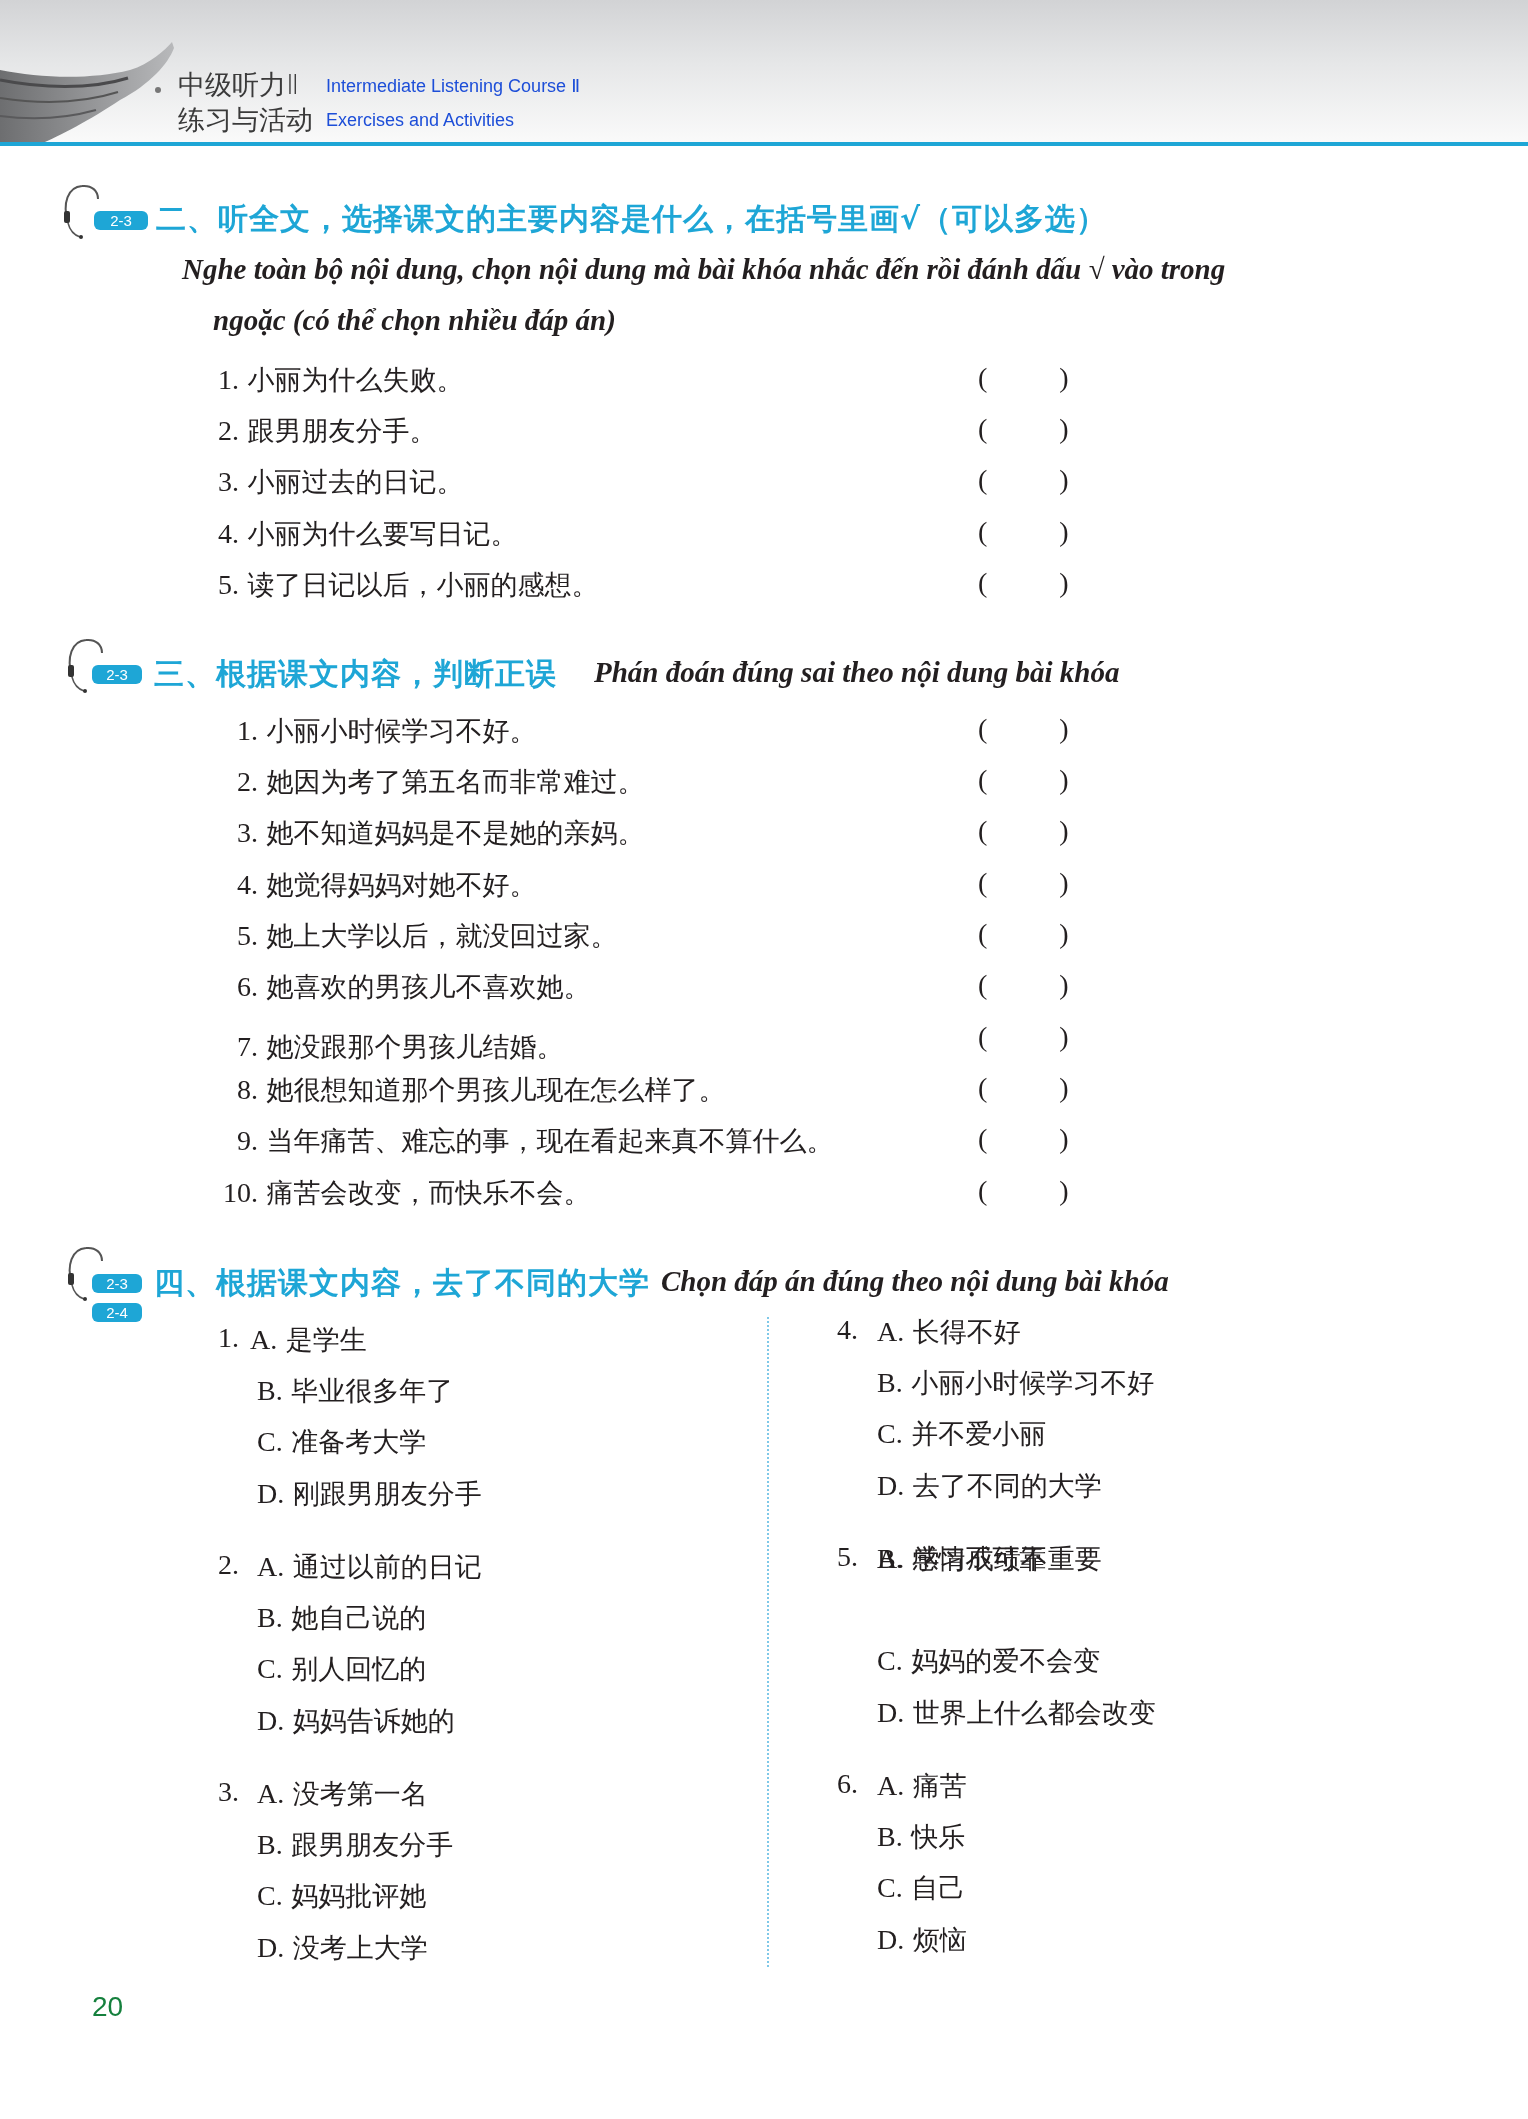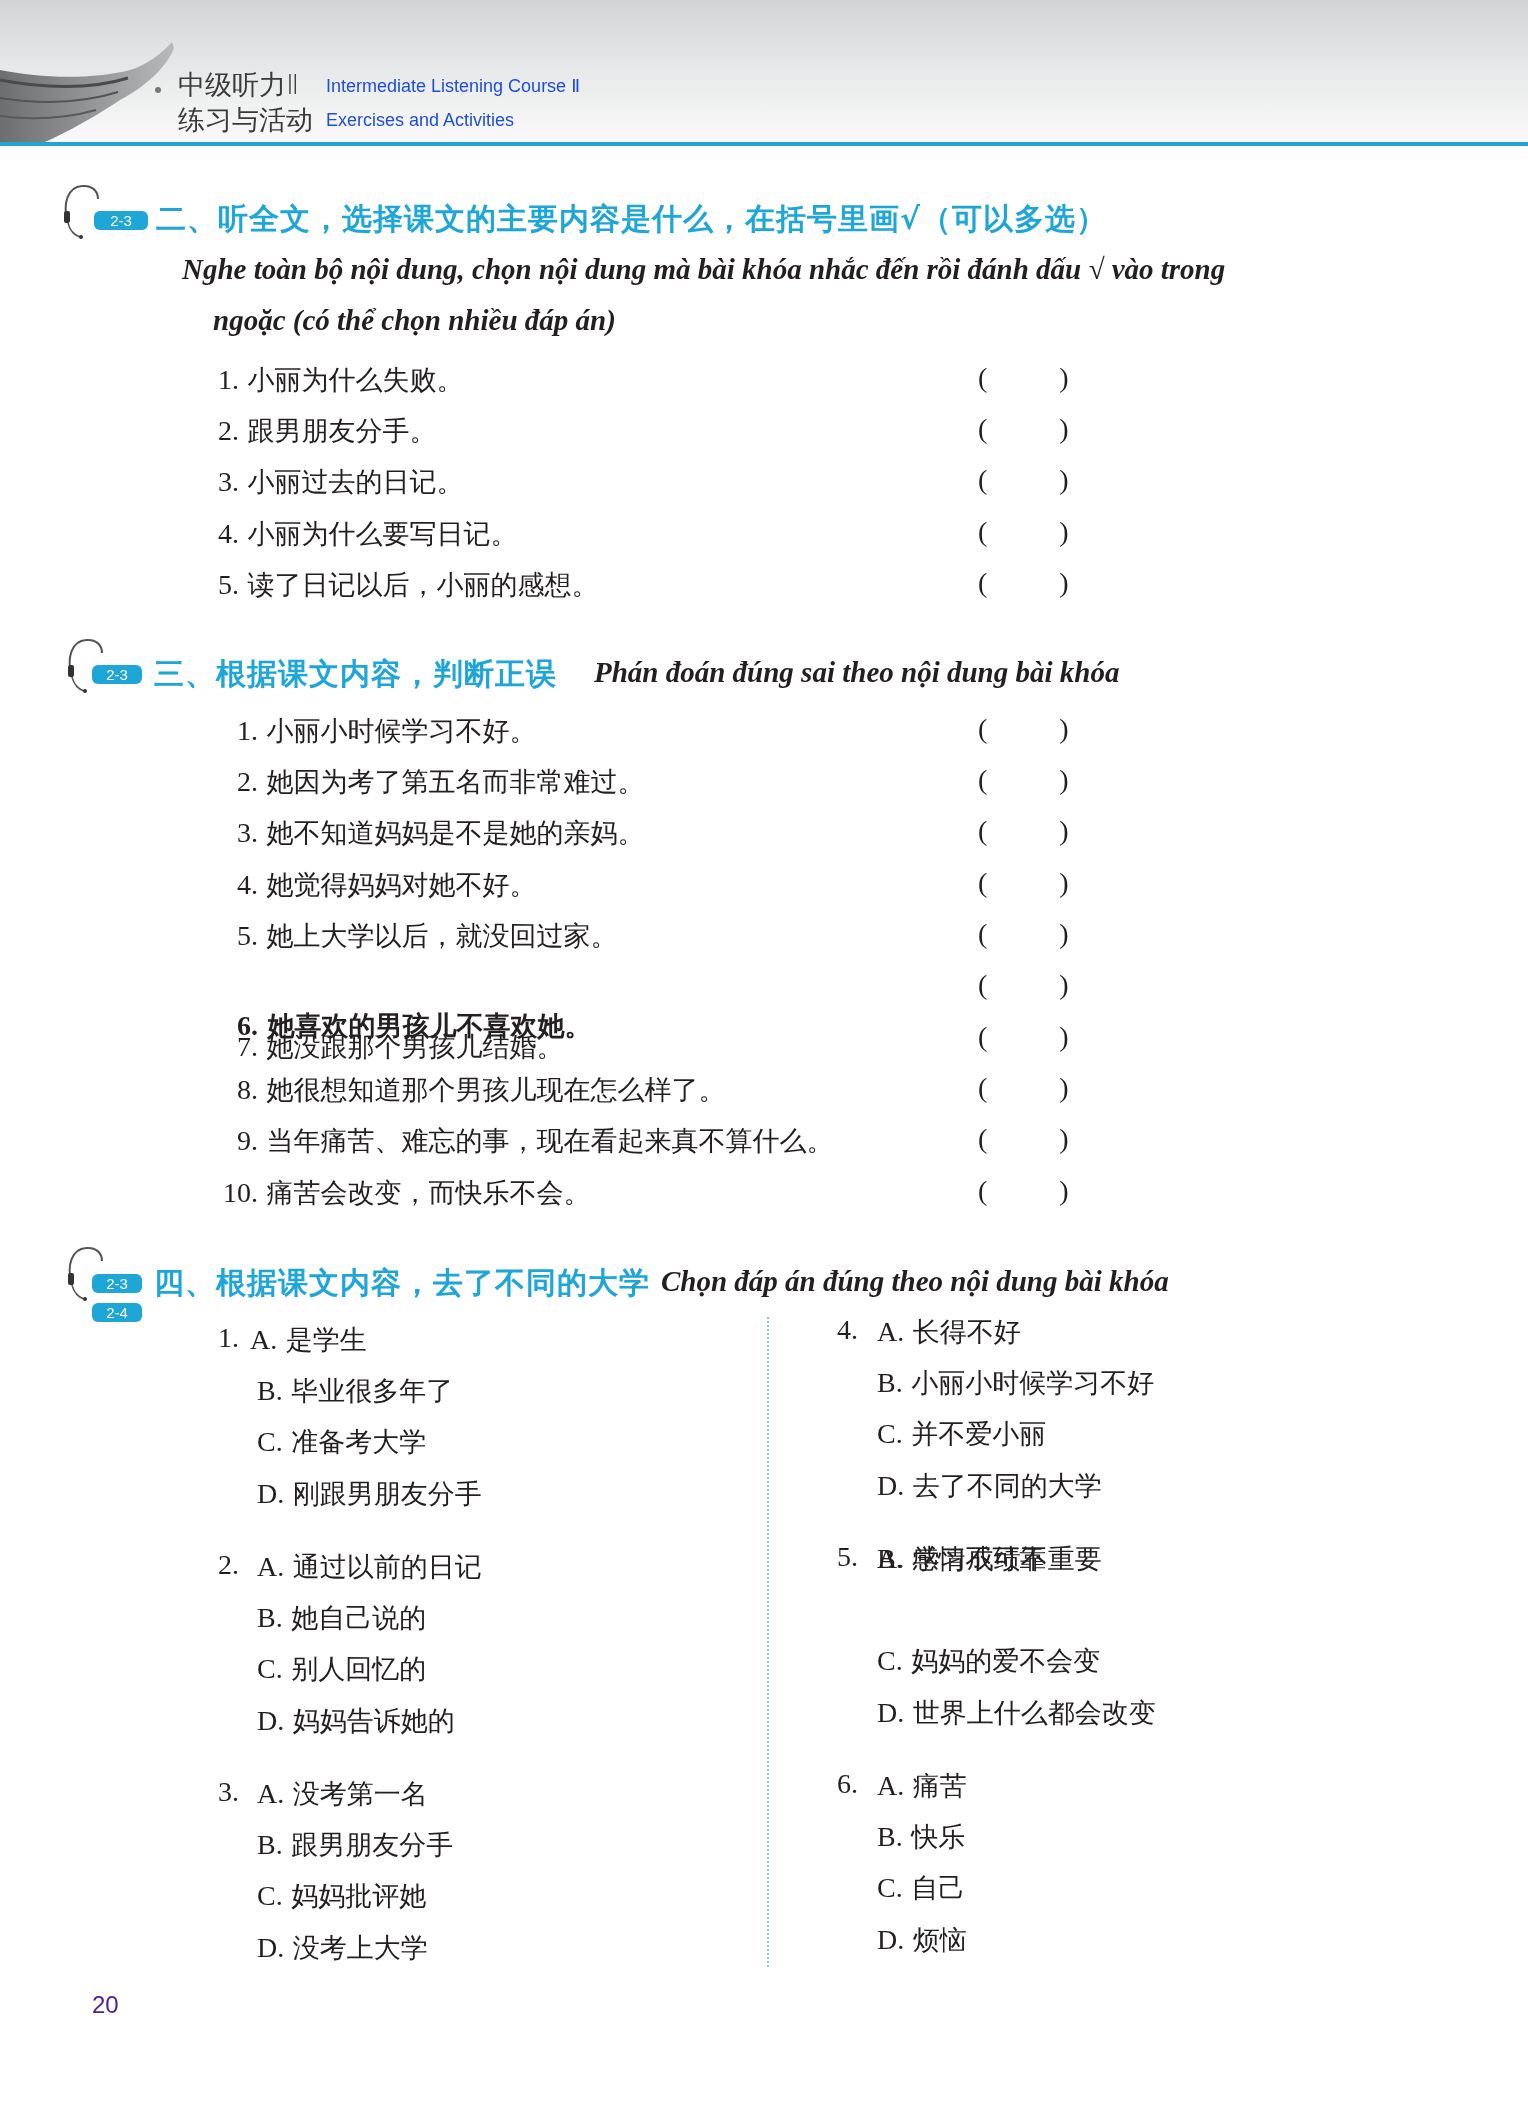--- a/index.html
+++ b/index.html
@@ -14,21 +14,21 @@
   .h-en { font-family:"Liberation Sans", sans-serif; font-size:18px; color:#1d4ed8; }
   .sec-title { font-family:"DejaVu Sans", sans-serif; font-size:30px; color:#1ea6d6; font-weight:bold; letter-spacing:1px; }
   .viet { font-family:"Liberation Serif", serif; font-style:italic; font-weight:bold; font-size:29px; color:#231f20; }
   .item { font-family:"DejaVu Serif", "Liberation Serif", serif; font-size:27px; color:#231f20; }
   .num { font-family:"Liberation Serif", serif; font-size:28px; }
   .paren { font-family:"Liberation Serif", serif; font-size:28px; color:#231f20; }
   .badge { position:absolute; width:54px; height:19px; background:#1ea6d6; border-radius:6px;
            color:#fff; font-family:"Liberation Sans", sans-serif; font-size:15px; line-height:19px; text-align:center; }
   .headset { position:absolute; width:40px; height:60px; }
   .divider { position:absolute; left:767px; top:1317px; width:0; height:650px; border-left:2px dotted #7fc8e8; }
-  .pagenum { font-family:"Liberation Sans", sans-serif; font-size:24px; color:#4c1d95; }
+  .pagenum { font-family:"Liberation Sans", sans-serif; font-size:28px; color:#15803d; }
 </style>
 </head>
 <body>
 
 <div class="header-bg"></div>
 <svg class="roof" viewBox="0 0 180 104">
   <defs>
       <linearGradient id="rg" x1="0" y1="0" x2="1" y2="0">
         <stop offset="0" stop-color="#6d6e70"></stop>
         <stop offset="1" stop-color="#b8b9bb"></stop>
@@ -80,21 +80,21 @@
 <div class="badge" style="left:92px; top:665px; width:50px;">2-3</div>
 <div class="abs sec-title" style="left:154px; top:654px;">三、根据课文内容，判断正误</div>
 <div class="abs viet" style="left:594px; top:656px;">Phán đoán đúng sai theo nội dung bài khóa</div>
 
 <div>
   <div class="abs item" style="left:220px; top:713px;"><span class="num" style="display:inline-block;width:38px;text-align:right">1.</span> <span>小丽小时候学习不好。</span></div>
   <div class="abs item" style="left:220px; top:764px;"><span class="num" style="display:inline-block;width:38px;text-align:right">2.</span> <span>她因为考了第五名而非常难过。</span></div>
   <div class="abs item" style="left:220px; top:815px;"><span class="num" style="display:inline-block;width:38px;text-align:right">3.</span> <span>她不知道妈妈是不是她的亲妈。</span></div>
   <div class="abs item" style="left:220px; top:867px;"><span class="num" style="display:inline-block;width:38px;text-align:right">4.</span> <span>她觉得妈妈对她不好。</span></div>
   <div class="abs item" style="left:220px; top:918px;"><span class="num" style="display:inline-block;width:38px;text-align:right">5.</span> <span>她上大学以后，就没回过家。</span></div>
-  <div class="abs item" style="left:220px; top:1008px;font-weight:bold;"><span class="num" style="display:inline-block;width:38px;text-align:right">6.</span> <span>她喜欢的男孩儿不喜欢她。</span></div>
+  <div class="abs item" style="left:220px; top:969px;"><span class="num" style="display:inline-block;width:38px;text-align:right">6.</span> <span>她喜欢的男孩儿不喜欢她。</span></div>
   <div class="abs item" style="left:220px; top:1021px;margin-top:8px;"><span class="num" style="display:inline-block;width:38px;text-align:right">7.</span> <span>她没跟那个男孩儿结婚。</span></div>
   <div class="abs item" style="left:220px; top:1072px;"><span class="num" style="display:inline-block;width:38px;text-align:right">8.</span> <span>她很想知道那个男孩儿现在怎么样了。</span></div>
   <div class="abs item" style="left:220px; top:1123px;"><span class="num" style="display:inline-block;width:38px;text-align:right">9.</span> <span>当年痛苦、难忘的事，现在看起来真不算什么。</span></div>
   <div class="abs item" style="left:220px; top:1175px;"><span class="num" style="display:inline-block;width:38px;text-align:right">10.</span> <span>痛苦会改变，而快乐不会。</span></div>
 
   <div class="abs paren" style="left:978px; top:713px;"><span>(</span><span style="display:inline-block;width:72px"></span><span>)</span></div>
   <div class="abs paren" style="left:978px; top:764px;"><span>(</span><span style="display:inline-block;width:72px"></span><span>)</span></div>
   <div class="abs paren" style="left:978px; top:815px;"><span>(</span><span style="display:inline-block;width:72px"></span><span>)</span></div>
   <div class="abs paren" style="left:978px; top:867px;"><span>(</span><span style="display:inline-block;width:72px"></span><span>)</span></div>
   <div class="abs paren" style="left:978px; top:918px;"><span>(</span><span style="display:inline-block;width:72px"></span><span>)</span></div>

